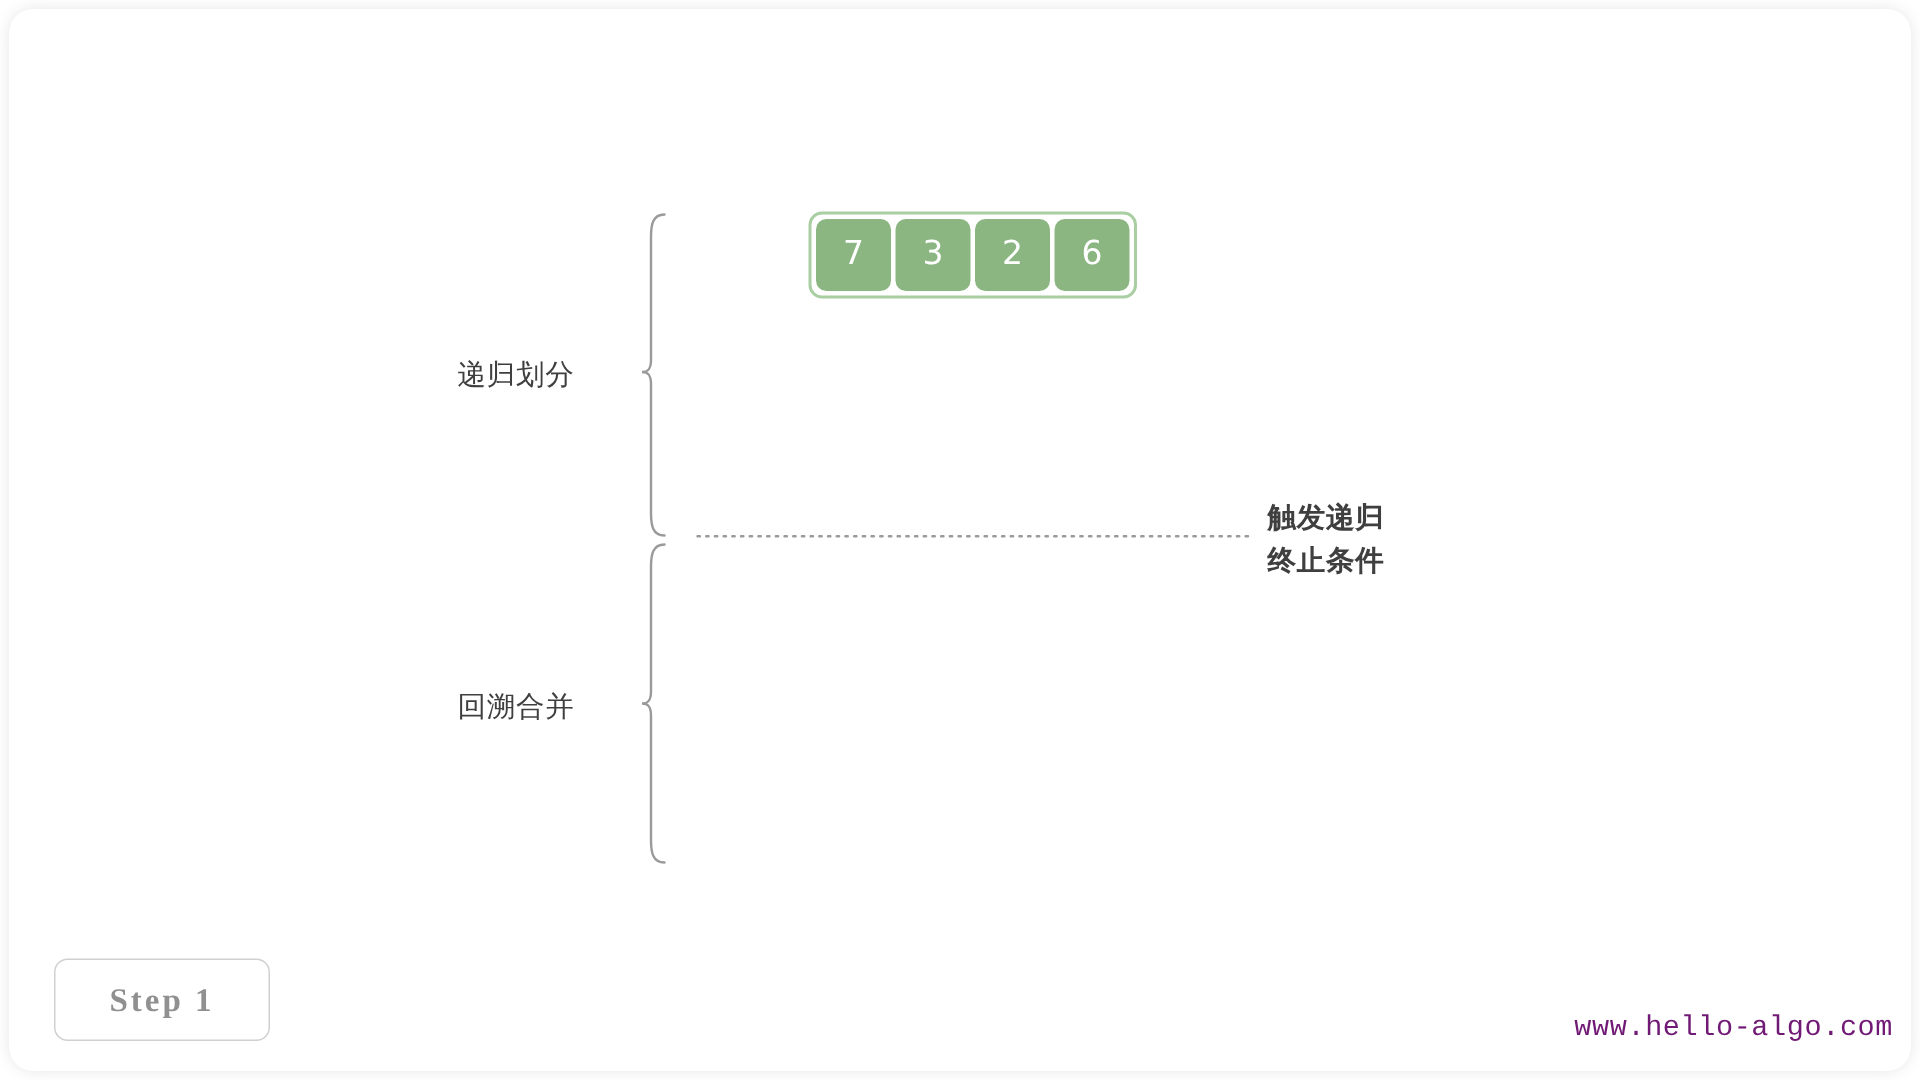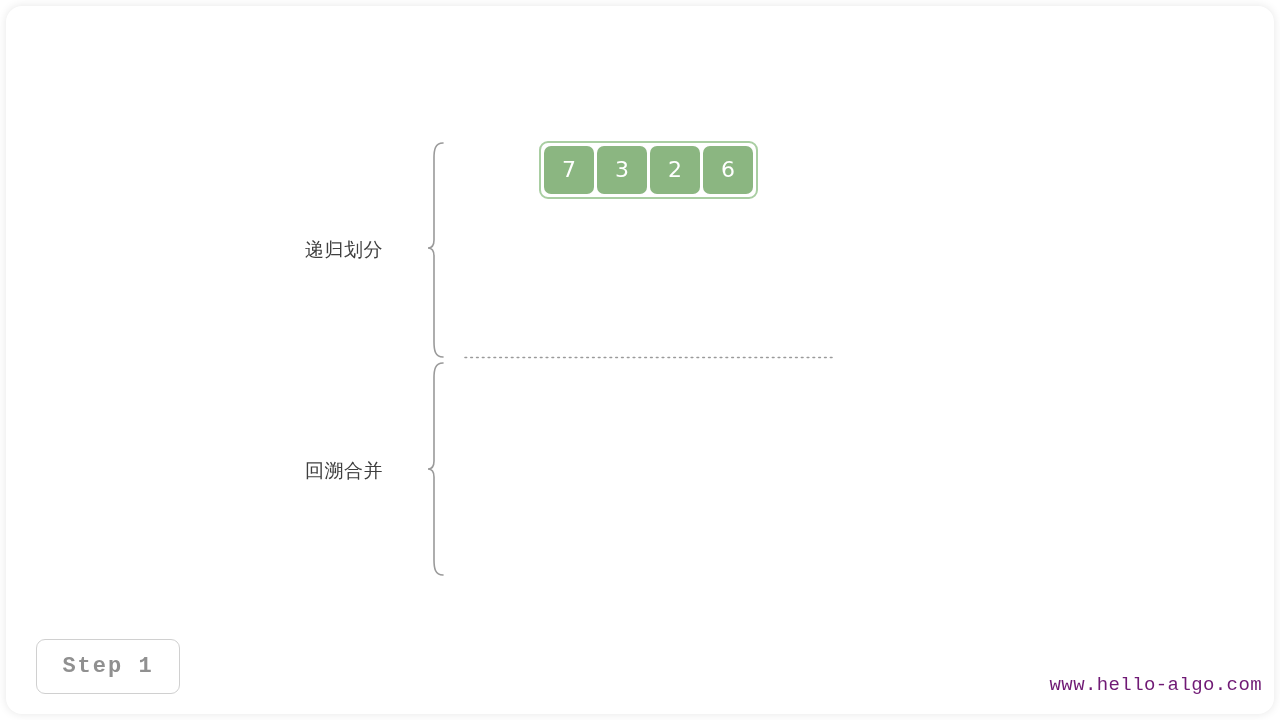--- a/index.html
+++ b/index.html
@@ -96,21 +96,21 @@
     height: 55px;
     border: 1px solid #d0d0d0;
     border-radius: 9px;
     background: #ffffff;
     display: flex;
     align-items: center;
     justify-content: center;
     box-sizing: border-box;
   }
   #step-badge span {
-    font-family: Liberation Mono, monospace;
+    font-family: Liberation Serif, serif;
     font-size: 22px;
     font-weight: bold;
     color: #909090;
     letter-spacing: 2px;
   }
   
   #watermark {
     position: absolute;
     right: 18px;
     top: 674px;
@@ -152,19 +152,23 @@
       <div class="cell">7</div>
       <div class="cell">3</div>
       <div class="cell">2</div>
       <div class="cell">6</div>
     </div>
   </div>
 
   <div class="side-label" id="label-divide">递归划分</div>
   <div class="side-label" id="label-merge">回溯合并</div>
 
+  <div class="annotation">
+    <div>触发递归</div>
+    <div>终止条件</div>
+  </div>
 
   <div id="step-badge">
     <span>Step 1</span>
   </div>
 
   <div id="watermark">www.hello-algo.com</div>
 </div>
 
 </body></html>

